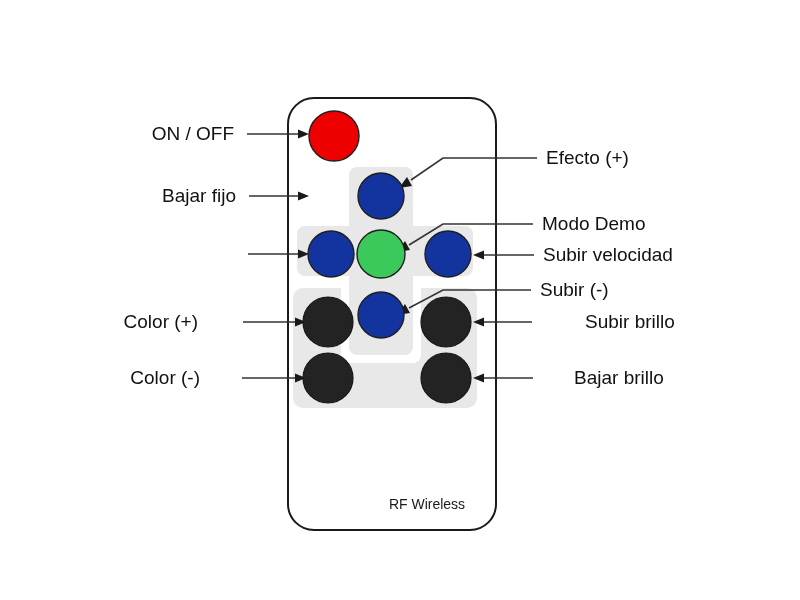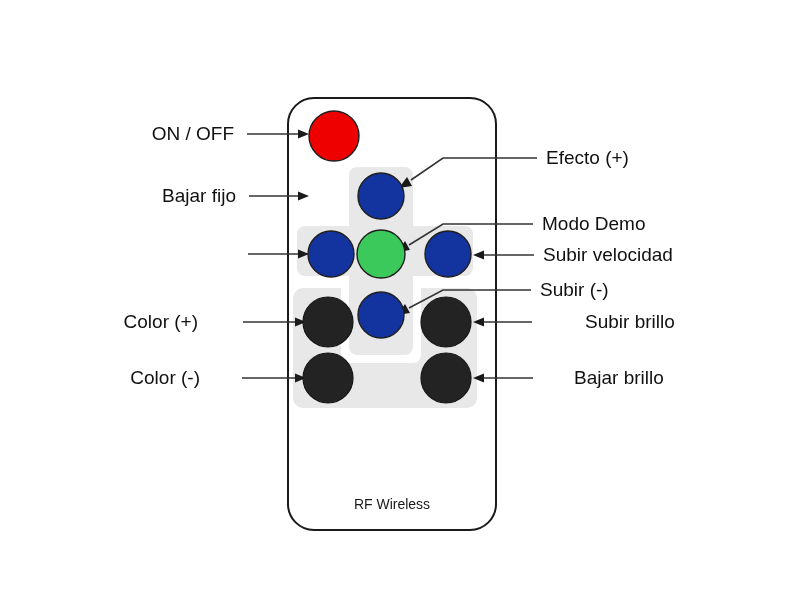--- a/index.html
+++ b/index.html
@@ -43,20 +43,21 @@
   .label.left-side {
     text-align: right;
   }
   .brand-text {
     position: absolute;
     font-family: "Liberation Sans", sans-serif;
     font-size: 14px;
     color: #1a1a1a;
     white-space: nowrap;
     text-align: center;
+    margin-left: 35px;
   }
 </style>
 </head>
 <body>
 
 <div id="stage">
 
   <svg id="diagram-svg" viewBox="0 0 800 600">
 
     <rect x="288" y="98" width="208" height="432" rx="26" ry="26" fill="#ffffff" stroke="#1a1a1a" stroke-width="2"></rect>

